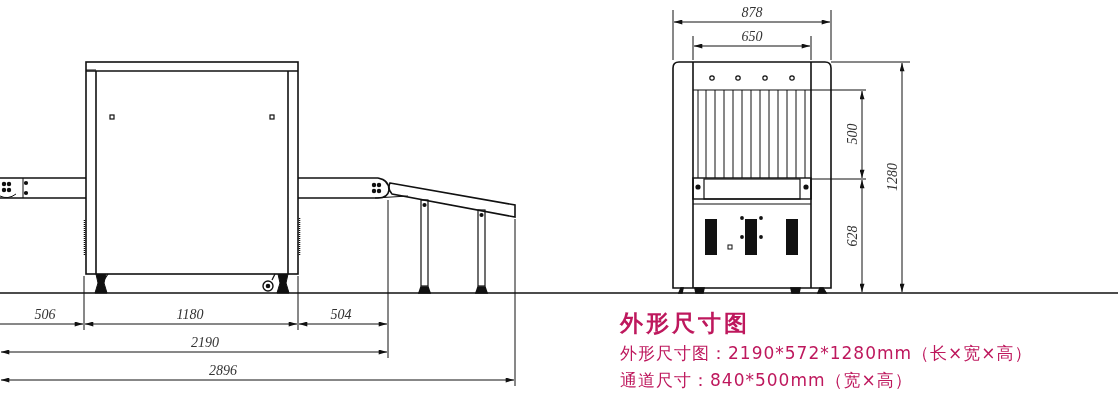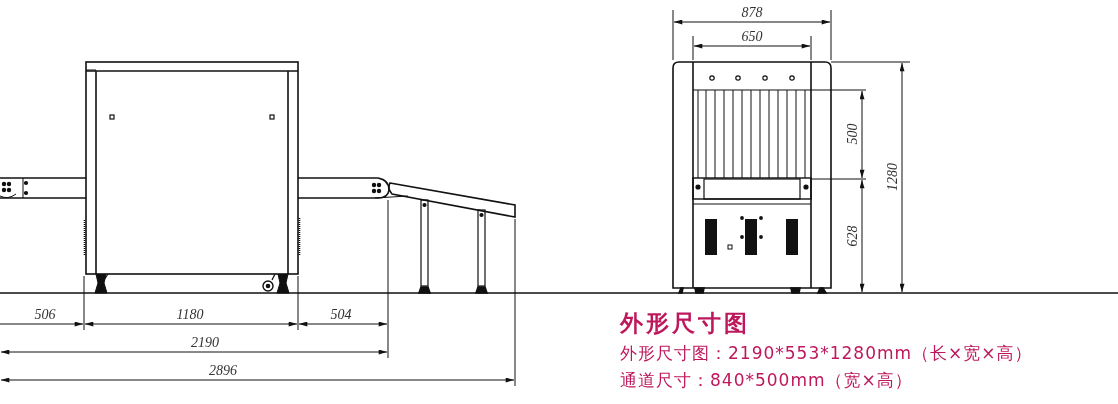--- a/index.html
+++ b/index.html
@@ -173,18 +173,18 @@
   <text class="dimtext" x="752" y="17" text-anchor="middle">878</text>
   <text class="dimtext" x="752" y="41" text-anchor="middle">650</text>
   <text class="dimtext" transform="translate(857,134) rotate(-90)" text-anchor="middle">500</text>
   <text class="dimtext" transform="translate(857,236) rotate(-90)" text-anchor="middle">628</text>
   <text class="dimtext" transform="translate(897,177) rotate(-90)" text-anchor="middle">1280</text>
 </svg>
 
 <div class="caption">
   <div class="caption-title">外形尺寸图</div>
   <div class="caption-line">
-    <span>外形尺寸图：</span><span>2190*553*1280mm（长×宽×高）</span>
+    <span>外形尺寸图：</span><span>2190*572*1280mm（长×宽×高）</span>
   </div>
   <div class="caption-line">
     <span>通道尺寸：</span><span>840*500mm（宽×高）</span>
   </div>
 </div>
 
 </body></html>

